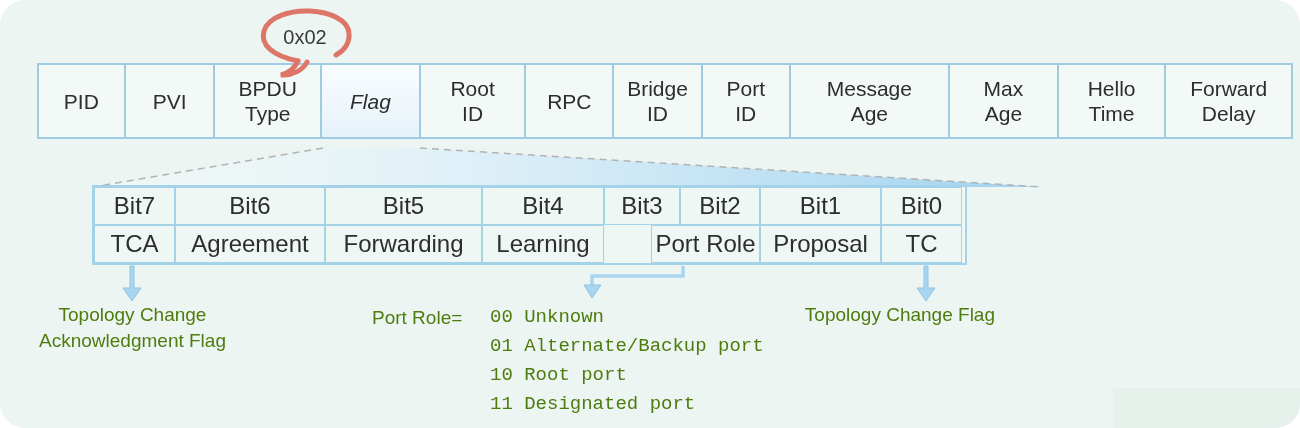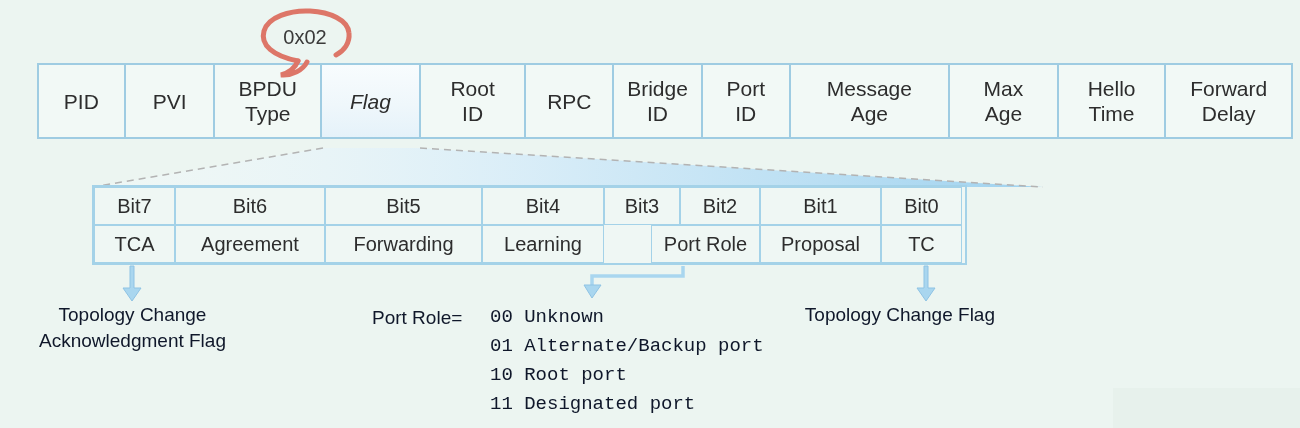--- a/index.html
+++ b/index.html
@@ -1,19 +1,19 @@
 <!DOCTYPE html>
 <html><head>
 <meta charset="utf-8">
 <style>
   html,body{margin:0;padding:0;}
   body{font-family:"Liberation Sans", sans-serif;}
   .stage{
     position:relative;width:1300px;height:428px;overflow:hidden;
-    background:#ecf5f1;color:#2d2d2d;
+    background:#ecf5f1;color:#2d2d2d;border-radius:25px;
   }
   svg{position:absolute;left:0;top:0;}
   .overlay{z-index:1;}
   .bubble-svg{z-index:3;left:245px;top:2px;}
 
   
   .packet-table{
     position:absolute;left:37px;top:63px;width:1256px;height:76px;
     display:flex;border:2px solid #9fcce2;box-sizing:border-box;
     background:#f2f9f6;z-index:2;
@@ -29,26 +29,26 @@
   
   .bit-table{
     position:absolute;left:92px;top:185px;width:875px;height:80px;
     display:grid;grid-template-columns:81px 150px 157px 122px 76px 80px 121px 81px;
     grid-auto-rows:1fr;border:2px solid #a4d2e8;box-sizing:border-box;
     background:#eff7f4;z-index:2;
   }
   .bcell{
     box-sizing:border-box;border:1px solid #a4d2e8;
     display:flex;align-items:center;justify-content:center;text-align:center;
-    font-size:20px;background:#eff7f4;
+    font-size:24px;background:#eff7f4;
   }
   .span2{grid-column:span 2;margin-left:47px;}
 
   
-  .note{position:absolute;z-index:2;font-size:19px;color:#0f172a;}
+  .note{position:absolute;z-index:2;font-size:19px;color:#4d7c0f;}
   .note-tca{left:10px;top:302px;width:245px;text-align:center;line-height:26px;white-space:pre-line;}
   .note-portrole-label{left:372px;top:303px;line-height:29px;}
   .note-portrole-values{left:490px;top:303px;line-height:29px;font-family:Liberation Mono, monospace;}
   .note-tc{left:780px;top:304px;width:215px;text-align:right;}
 
   .watermark{
     position:absolute;left:1113px;top:388px;width:190px;height:40px;
     background:#e7f1ec;z-index:0;
   }
 </style>

